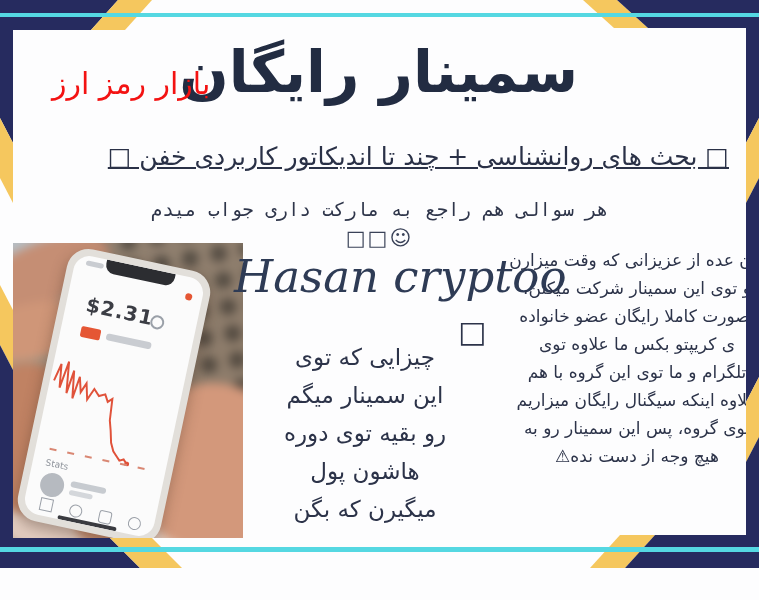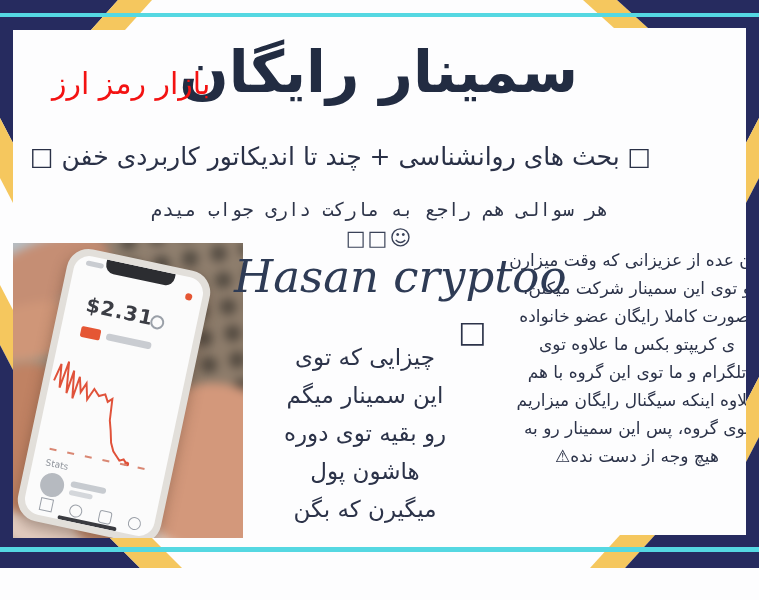--- a/index.html
+++ b/index.html
@@ -4,21 +4,21 @@
 <style>
   html,body{margin:0;padding:0;background:#ffffff;}
   .poster{position:relative;width:759px;height:600px;background:#fdfdfe;overflow:hidden;
           font-family:"DejaVu Sans","Liberation Sans",sans-serif;}
   .abs{position:absolute;}
   svg.frame{position:absolute;left:0;top:0;z-index:5;pointer-events:none;}
 
   .title{right:181px;top:38px;font-size:58px;font-weight:bold;color:#222c42;
          direction:rtl;white-space:nowrap;z-index:3;letter-spacing:-1px;}
   .red-sub{left:16px;top:66px;font-size:30px;color:#f31212;direction:rtl;white-space:nowrap;z-index:4;margin-left:36px;}
-  .line1{left:30px;right:30px;top:142px;text-align:left;font-size:25px;color:#2a3147;direction:rtl;z-index:3;}
+  .line1{left:30px;right:30px;top:142px;text-align:right;font-size:25px;color:#2a3147;direction:rtl;z-index:3;text-decoration:underline;}
   .line2{left:120px;right:120px;top:198px;text-align:center;font-size:19px;color:#2e354a;direction:rtl;z-index:3;font-family:Liberation Mono, monospace;}
   .emoji-line{left:120px;right:120px;top:226px;text-align:center;font-size:21px;color:#3a4258;direction:ltr;z-index:3;letter-spacing:2px;}
   .hasan{left:234px;top:250px;width:290px;text-align:center;font-size:45px;color:#2e3b55;
          font-family:"DejaVu Serif","Liberation Serif",serif;font-style:italic;z-index:3;white-space:nowrap;}
   .mid-box{left:458px;top:314px;font-size:30px;color:#2c3349;z-index:3;}
   .mid-note{left:250px;top:338px;width:230px;text-align:center;font-size:23px;line-height:38px;
             color:#2c3349;direction:rtl;z-index:3;}
   .right-para{left:486px;top:246px;width:264px;text-align:center;font-size:17px;line-height:28px;
               color:#2c3349;direction:rtl;z-index:3;margin-left:19px;}
 

